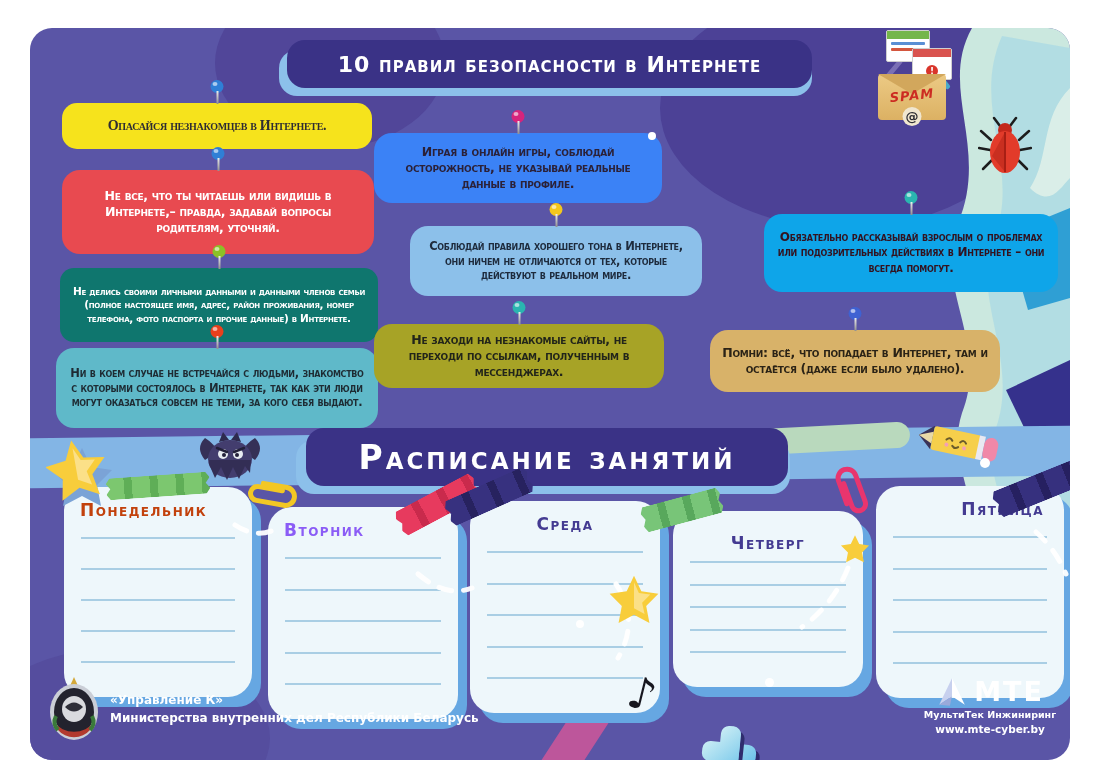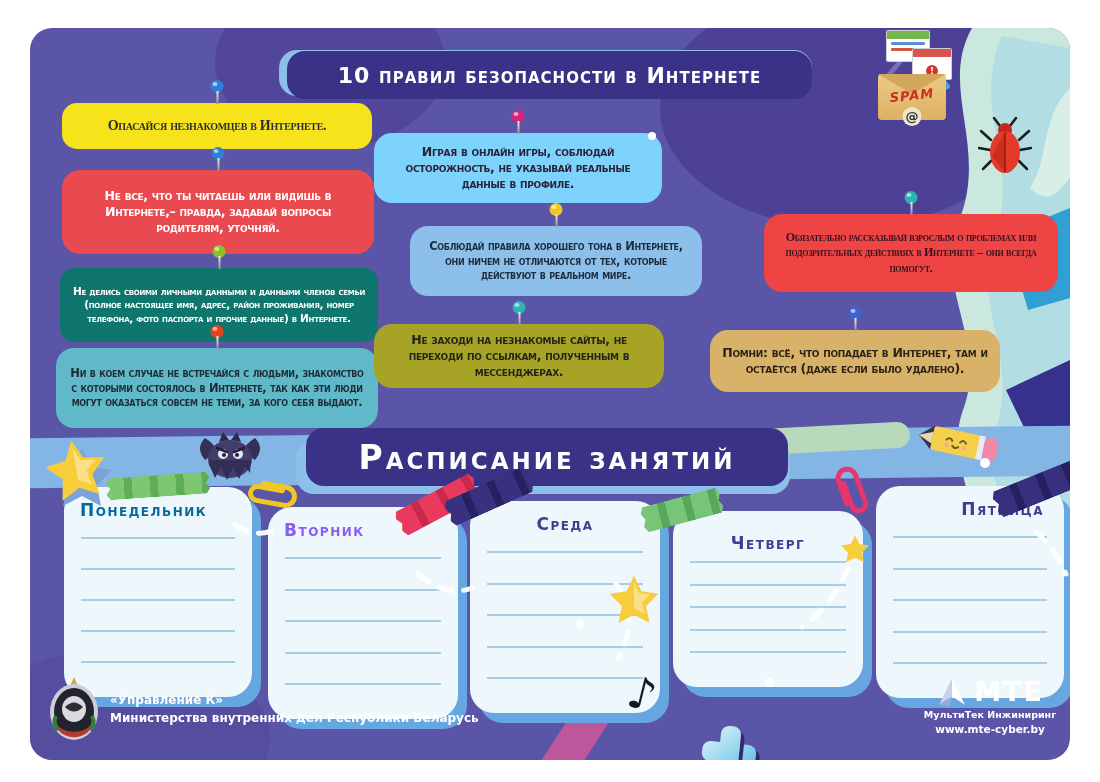--- a/index.html
+++ b/index.html
@@ -188,65 +188,65 @@
     <path d="M160,20 L92,8 C60,80 112,140 84,210 C60,270 110,330 86,400 C72,450 100,470 92,505 L160,505 Z" fill="#a9d9e4" opacity="0.75"></path>
     <path d="M160,180 L96,206 L118,282 L160,270 Z" fill="#2f9fd4"></path>
     <path d="M160,332 L96,362 L122,416 L160,404 Z" fill="#35318c"></path>
     <path d="M160,60 C130,90 140,130 120,160 C140,180 150,160 160,150 Z" fill="#e3f2e9" opacity="0.8"></path>
   </svg>
 
   <div class="wave"></div>
   <div class="wave2"></div>
 
   <div class="banner-shadow title-shadow" style="background-color: rgb(140, 192, 234);"></div>
-  <div class="banner title-banner" style="background-color: rgb(58, 50, 134); margin-top: 11px;">10 правил безопасности в Интернете</div>
+  <div class="banner title-banner" style="background-color: rgb(58, 50, 134);">10 правил безопасности в Интернете</div>
 
   <div class="rule r0" style="background-color: rgb(246, 227, 28); color: rgb(46, 45, 51);">
     <span class="pin" style="background-color: rgb(47, 127, 214);"></span>
     <span>Опасайся незнакомцев в Интернете.</span>
   </div>
   <div class="rule r1" style="background-color: rgb(232, 74, 80); color: rgb(255, 255, 255);">
     <span class="pin" style="background-color: rgb(47, 127, 214);"></span>
     <span>Не все, что ты читаешь или видишь в Интернете,– правда, задавай вопросы родителям, уточняй.</span>
   </div>
   <div class="rule r2" style="background-color: #0f766e; color: rgb(255, 255, 255); border-radius: 14px;">
     <span class="pin" style="background-color: rgb(139, 193, 39);"></span>
     <span>Не делись своими личными данными и данными членов семьи (полное настоящее имя, адрес, район проживания, номер телефона, фото паспорта и прочие данные) в Интернете.</span>
   </div>
   <div class="rule r3" style="background-color: rgb(95, 185, 201); color: rgb(30, 43, 51);">
     <span class="pin" style="background-color: rgb(232, 64, 28);"></span>
     <span>Ни в коем случае не встречайся с людьми, знакомство с которыми состоялось в Интернете, так как эти люди могут оказаться совсем не теми, за кого себя выдают.</span>
   </div>
-  <div class="rule r4" style="background-color: #7dd3fc; color: rgb(43, 33, 56);">
+  <div class="rule r4" style="background-color: #3b82f6; color: rgb(43, 33, 56);">
     <span class="pin" style="background-color: rgb(214, 36, 124);"></span>
     <span>Играя в онлайн игры, соблюдай осторожность, не указывай реальные данные в профиле.</span>
   </div>
   <div class="rule r5" style="background-color: rgb(140, 192, 234); color: rgb(30, 43, 61);">
     <span class="pin" style="background-color: rgb(243, 199, 29);"></span>
     <span>Соблюдай правила хорошего тона в Интернете, они ничем не отличаются от тех, которые действуют в реальном мире.</span>
   </div>
   <div class="rule r6" style="background-color: rgb(167, 163, 38); color: rgb(34, 37, 26);">
     <span class="pin" style="background-color: rgb(42, 181, 176);"></span>
     <span>Не заходи на незнакомые сайты, не переходи по ссылкам, полученным в мессенджерах.</span>
   </div>
-  <div class="rule r8" style="background-color: #ef4444; color: rgb(51, 18, 31); font-family: Liberation Serif, serif;">
+  <div class="rule r8" style="background-color: #0ea5e9; color: rgb(51, 18, 31);">
     <span class="pin" style="background-color: rgb(42, 181, 176);"></span>
     <span>Обязательно рассказывай взрослым о проблемах или подозрительных действиях в Интернете – они всегда помогут.</span>
   </div>
   <div class="rule r9" style="background-color: rgb(216, 178, 105); color: rgb(43, 35, 22);">
     <span class="pin" style="background-color: rgb(63, 98, 210);"></span>
     <span>Помни: всё, что попадает в Интернет, там и остаётся (даже если было удалено).</span>
   </div>
 
   <div class="banner-shadow sched-shadow" style="background-color: rgb(140, 192, 234);"></div>
   <div class="banner sched-banner" style="background-color: rgb(58, 50, 134);">Расписание занятий</div>
 
   <div class="day-card d0" style="background-color: rgb(238, 247, 251);">
     <div class="tape tape-mon"></div>
-    <div class="day-title" style="color: #0369a1;">Понедельник</div>
+    <div class="day-title" style="color: #c2410c;">Понедельник</div>
     <div class="ruled">
       <div class="line"></div>
         <div class="line"></div>
         <div class="line"></div>
         <div class="line"></div>
         <div class="line"></div>
     </div>
   </div>
   <div class="day-card d1" style="background-color: rgb(238, 247, 251);">
     <div class="tape tape-tue"></div>

